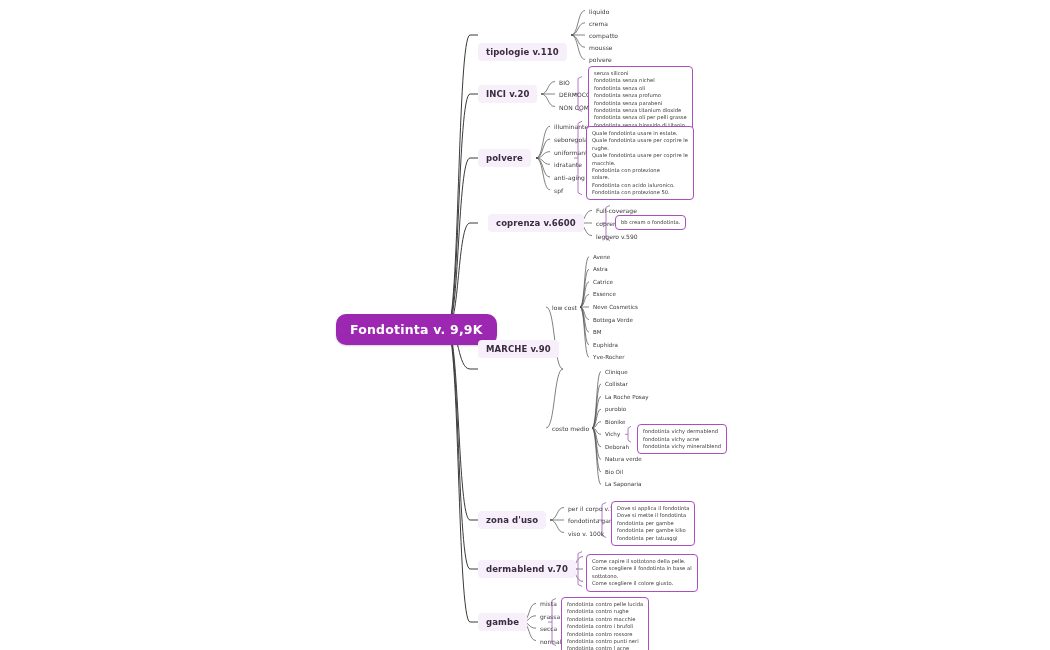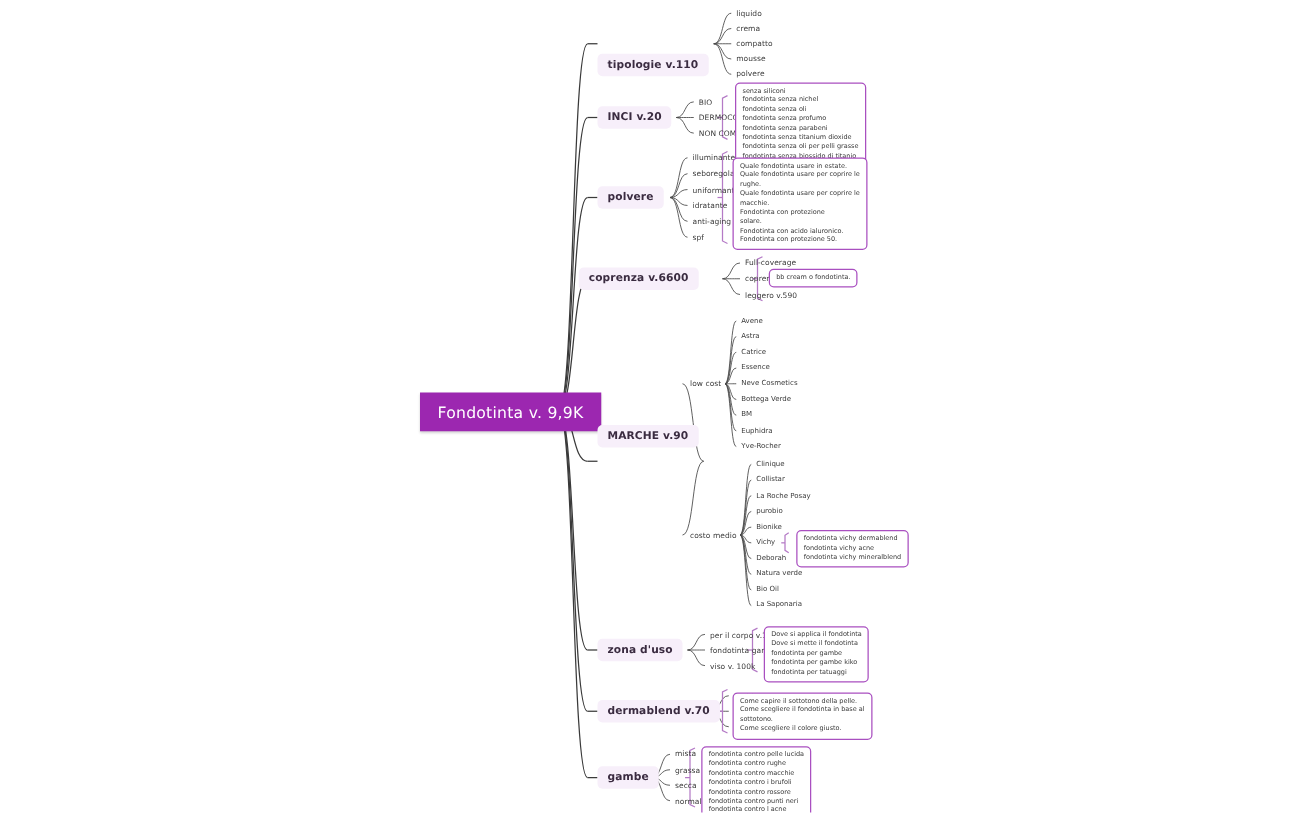--- a/index.html
+++ b/index.html
@@ -29,23 +29,23 @@
   }
   .node {
     position: absolute;
     box-sizing: border-box;
     white-space: nowrap;
   }
   
   .root-node {
     background: #9c27b0;
     color: #ffffff;
-    font-weight: normal;
+    font-weight: bold;
     font-size: 12.5px;
-    border-radius: 0;
+    border-radius: 10px;
     padding: 8px 14px;
     letter-spacing: 0.2px;
     box-shadow: 0 1px 2px rgba(0,0,0,0.18);
   }
   
   .l1-node {
     background: #f7effa;
     color: #3a2b40;
     font-weight: bold;
     font-size: 8.5px;
@@ -204,21 +204,21 @@
         <span class="line">Quale fondotinta usare in estate.</span>
         <span class="line">Quale fondotinta usare per coprire le</span>
         <span class="line">rughe.</span>
         <span class="line">Quale fondotinta usare per coprire le</span>
         <span class="line">macchie.</span>
         <span class="line">Fondotinta con protezione</span>
         <span class="line">solare.</span>
         <span class="line"> Fondotinta con acido ialuronico.</span>
         <span class="line">Fondotinta con protezione 50.</span>
       </div>
-      <div class="node l1-node" style="left: 463px; top: 214px;">coprenza v.6600</div>
+      <div class="node l1-node" style="left: 488px; top: 214px;">coprenza v.6600</div>
       <div class="node l2-node" style="left: 596px; top: 206.4px;">Full-coverage</div>
       <div class="node l2-node" style="left: 596px; top: 219px;">coprente v. 4400</div>
       <div class="node l2-node" style="left: 596px; top: 231.6px;">leggero v.590</div>
       <div class="note-box" style="left: 615px; top: 215px;">
         <span class="line">bb cream o fondotinta.</span>
       </div>
       <div class="node l1-node" style="left: 478px; top: 340px;">MARCHE v.90</div>
       <div class="node l2-node" style="left: 552px; top: 303px;">low cost</div>
       <div class="node l3-node" style="left: 593px; top: 252.8px;">Avene</div>
       <div class="node l3-node" style="left: 593px; top: 265.35px;">Astra</div>

